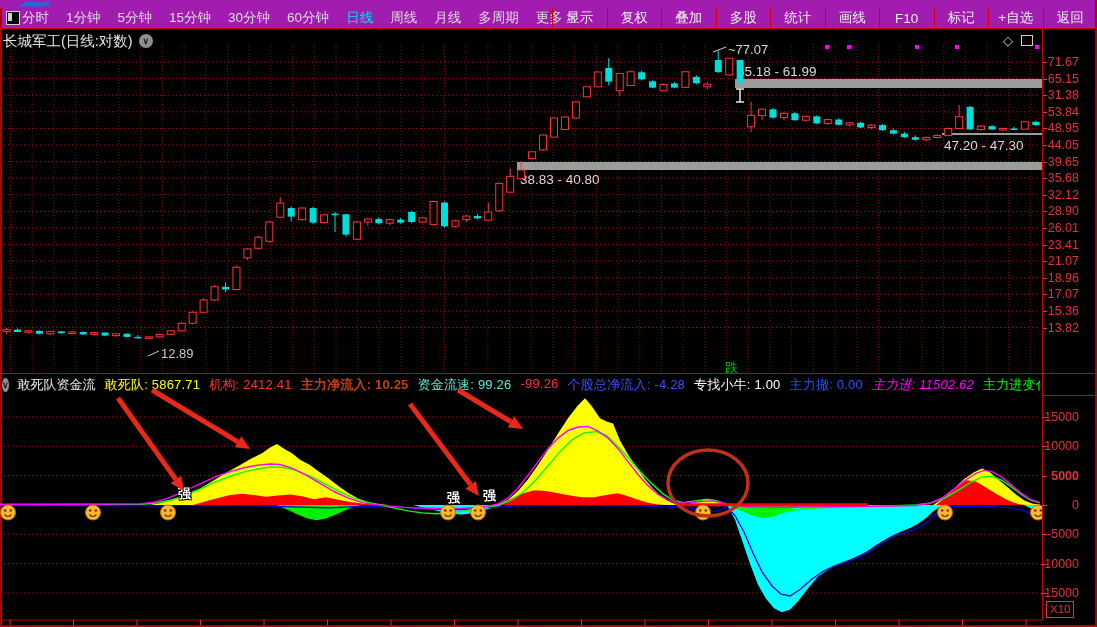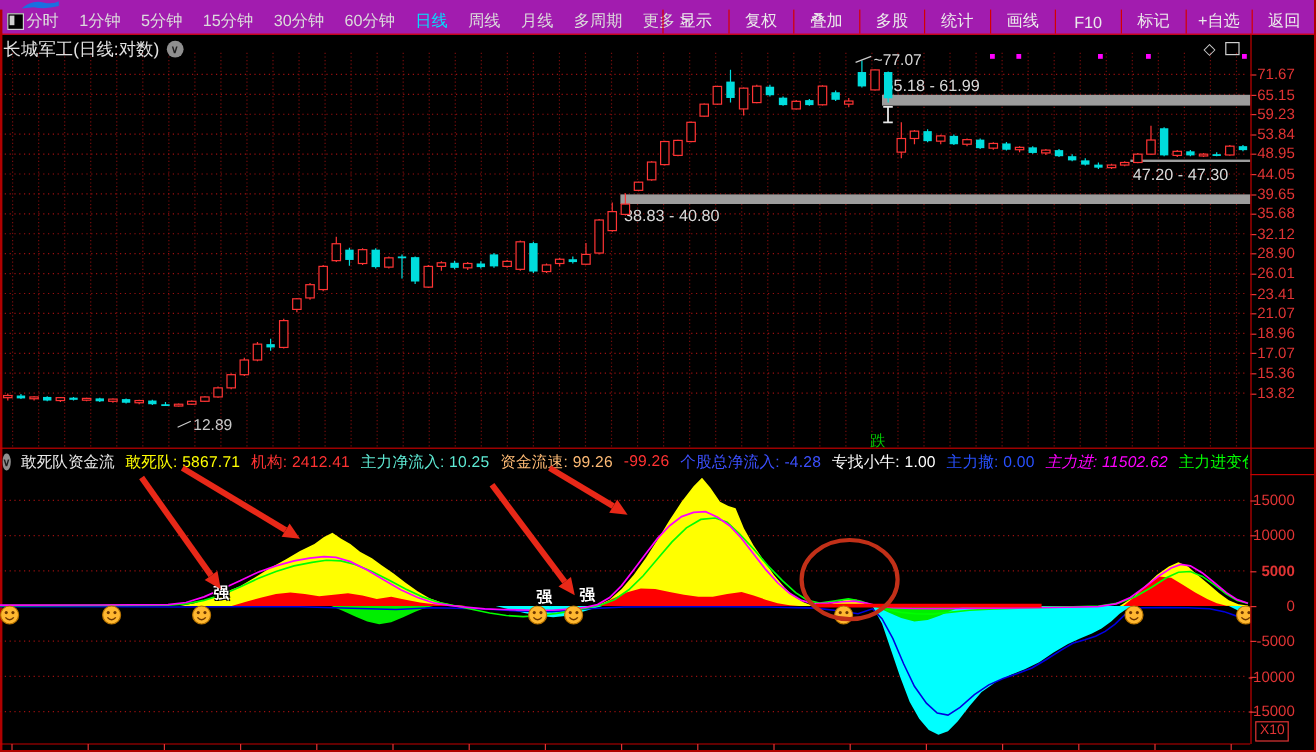--- a/index.html
+++ b/index.html
@@ -373,21 +373,21 @@
       <line x1="740" y1="61" x2="740" y2="74" stroke="#e8e8e8" stroke-width="1.5"></line>
       <line x1="736" y1="61" x2="744" y2="61" stroke="#e8e8e8" stroke-width="1.5"></line>
       <line x1="736" y1="74" x2="744" y2="74" stroke="#e8e8e8" stroke-width="1.5"></line>
     </svg>
 
   <div id="price-axis" class="abs">
       <div class="axlabel" style="top: 55px;">71.67</div>
       <div class="axtick" style="top: 62px;"></div>
       <div class="axlabel" style="top: 71.6px;">65.15</div>
       <div class="axtick" style="top: 78.6px;"></div>
-      <div class="axlabel" style="top: 88.2px;">59.23</div>
+      <div class="axlabel" style="top: 88.2px;">31.38</div>
       <div class="axtick" style="top: 95.2px;"></div>
       <div class="axlabel" style="top: 104.8px;">53.84</div>
       <div class="axtick" style="top: 111.8px;"></div>
       <div class="axlabel" style="top: 121.4px;">48.95</div>
       <div class="axtick" style="top: 128.4px;"></div>
       <div class="axlabel" style="top: 138px;">44.05</div>
       <div class="axtick" style="top: 145px;"></div>
       <div class="axlabel" style="top: 154.6px;">39.65</div>
       <div class="axtick" style="top: 161.6px;"></div>
       <div class="axlabel" style="top: 171.2px;">35.68</div>
@@ -417,22 +417,22 @@
   <div id="hdrcell-bottom" class="abs"></div>
   <div id="right-edge" class="abs"></div>
   <div id="bottom-edge" class="abs"></div>
 
   <div id="ind-header" class="abs">
     <span class="chev-circle">∨</span>
     <span id="ind-name">敢死队资金流</span>
     <span id="ind-fields" style="display:flex;gap:9px">
         <span class="fld" style="color: rgb(255, 255, 0);">敢死队: 5867.71</span>
         <span class="fld" style="color: rgb(255, 50, 50);">机构: 2412.41</span>
-        <span class="fld" style="color: #5eead4;">主力净流入: 10.25</span>
-        <span class="fld" style="color: #fdba74;">资金流速: 99.26</span>
+        <span class="fld" style="color: #c2410c; font-weight: bold;">主力净流入: 10.25</span>
+        <span class="fld" style="color: #5eead4;">资金流速: 99.26</span>
         <span class="fld" style="color: rgb(255, 50, 50);">-99.26</span>
         <span class="fld" style="color: rgb(60, 80, 255);">个股总净流入: -4.28</span>
         <span class="fld" style="color: rgb(255, 255, 255);">专找小牛: 1.00</span>
         <span class="fld" style="color: rgb(40, 80, 255);">主力撤: 0.00</span>
         <span class="fld" style="color: rgb(255, 0, 255); font-style: italic;">主力进: 11502.62</span>
         <span class="fld" style="color: rgb(0, 255, 0);">主力进变色: -</span>
       </span>
   </div>
 
   <svg id="ind-svg" class="abs" width="1042" height="231">

